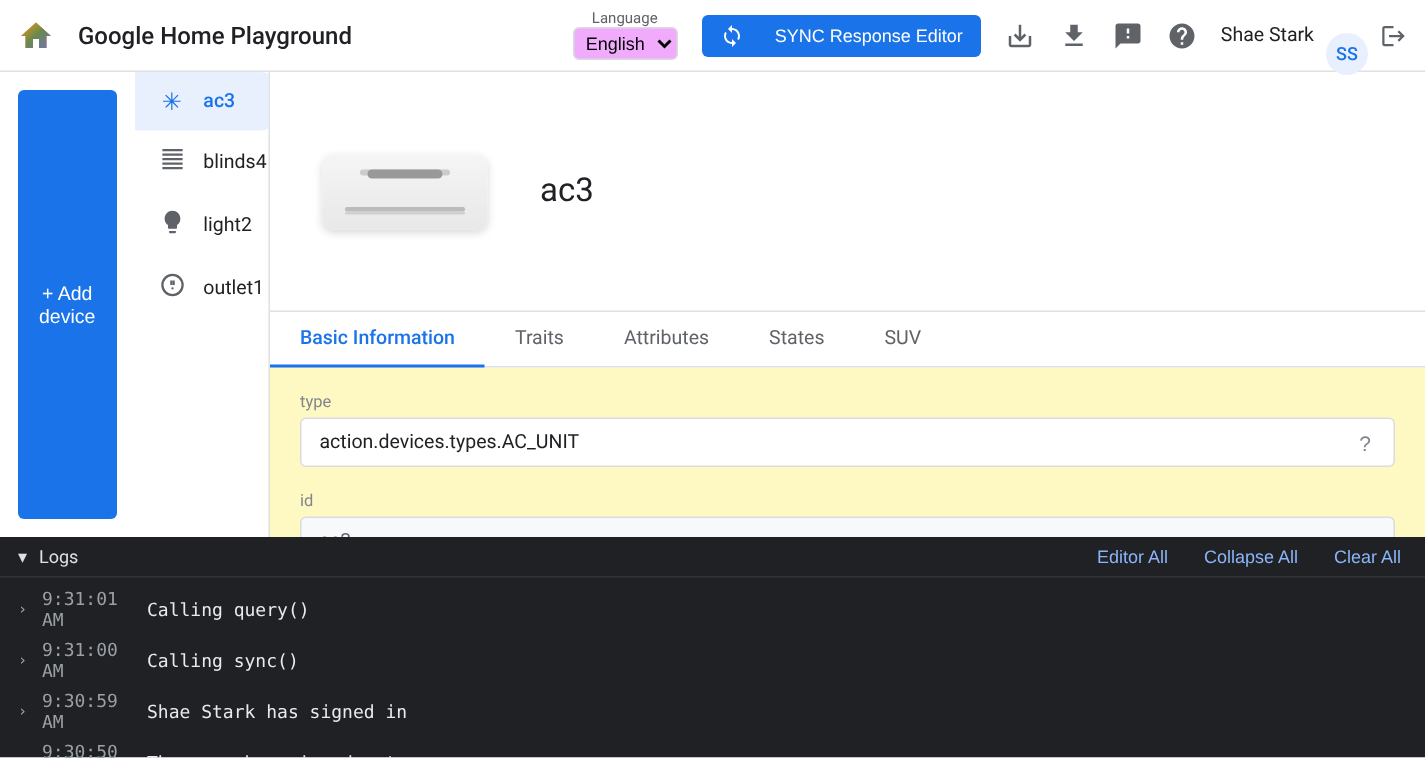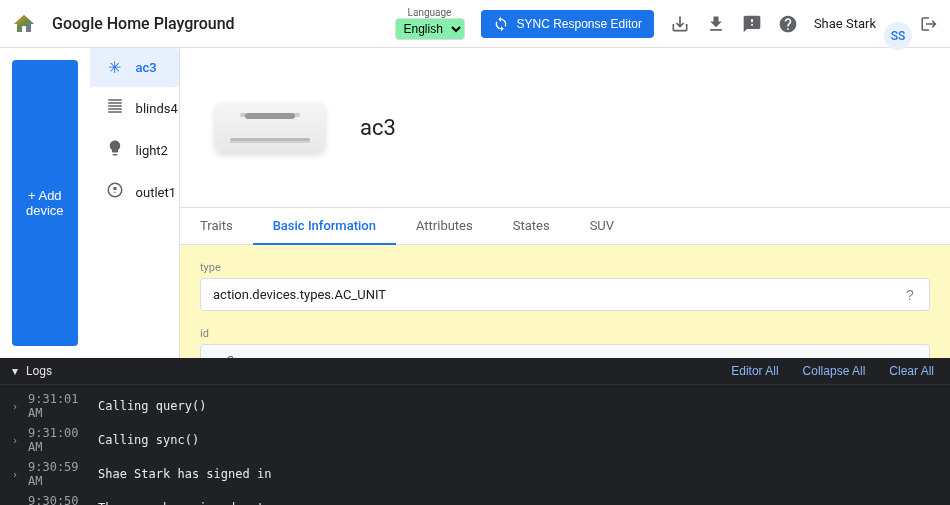--- a/index.html
+++ b/index.html
@@ -4,22 +4,22 @@
   <style>
     * { box-sizing: border-box; margin: 0; padding: 0; }
     body { font-family: 'Google Sans', Roboto, Arial, sans-serif; font-size: 13px; background: #fff; width: 950px; height: 505px; overflow: hidden; display: flex; flex-direction: column; }
 
     
     .topbar { display: flex; align-items: center; height: 48px; background: #fff; border-bottom: 1px solid #e0e0e0; padding: 0 12px; gap: 16px; flex-shrink: 0; }
     .topbar-logo { display: flex; align-items: center; gap: 16px; }
     .topbar-title { font-size: 16px; font-weight: 500; color: #202124; white-space: nowrap; }
     .topbar-spacer { flex: 1; }
     .topbar-lang { display: flex; flex-direction: column; align-items: center; font-size: 10px; color: #5f6368; }
-    .topbar-lang select { font-size: 12px; border: 1px solid #dadce0; border-radius: 4px; padding: 2px 4px; background: #86efac; cursor: pointer; }
-    .topbar-sync { display: flex; align-items: center; gap: 8px; background: #1a73e8; color: #fff; border: none; border-radius: 4px; padding: 6px 12px; font-size: 12px; font-weight: 500; cursor: pointer; }
+    .topbar-lang select { font-size: 12px; border: 1px solid #dadce0; border-radius: 4px; padding: 2px 4px; background: #f0abfc; cursor: pointer; }
+    .topbar-sync { display: flex; align-items: center; gap: 21px; background: #1a73e8; color: #fff; border: none; border-radius: 4px; padding: 6px 12px; font-size: 12px; font-weight: 500; cursor: pointer; }
     .topbar-icons { display: flex; align-items: center; gap: 16px; }
     .topbar-icon-btn { background: none; border: none; cursor: pointer; color: #5f6368; font-size: 18px; display: flex; align-items: center; }
     .topbar-user { display: flex; align-items: center; gap: 8px; font-size: 13px; color: #202124; }
     .topbar-user-avatar { width: 28px; height: 28px; background: #e8f0fe; border-radius: 50%; display: flex; align-items: center; justify-content: center; font-size: 12px; color: #1a73e8; font-weight: 500; margin-top: 24px; }
 
     
     .main { display: flex; flex: 1; overflow: hidden; }
 
     
     .sidebar { width: 180px; border-right: 1px solid #e0e0e0; display: flex; flex-shrink: 0; overflow-y: auto; }
@@ -192,25 +192,25 @@
       <div class="device-image">
         <div class="ac-unit">
           <div style="width:50px;height:6px;background:#999;border-radius:3px;position:absolute;top:10px;"></div>
           <div style="width:80px;height:3px;background:#bbb;border-radius:2px;position:absolute;bottom:12px;"></div>
         </div>
       </div>
       <span class="device-name">ac3</span>
     </div>
 
     <div class="tabs">
-      <div class="tab">
-        <span>Traits</span>
-      </div>
       <div class="tab active">
         <span>Basic Information</span>
+      </div>
+      <div class="tab">
+        <span>Traits</span>
       </div>
       <div class="tab">
         <span>Attributes</span>
       </div>
       <div class="tab">
         <span>States</span>
       </div>
       <div class="tab">
         <span>SUV</span>
       </div>

